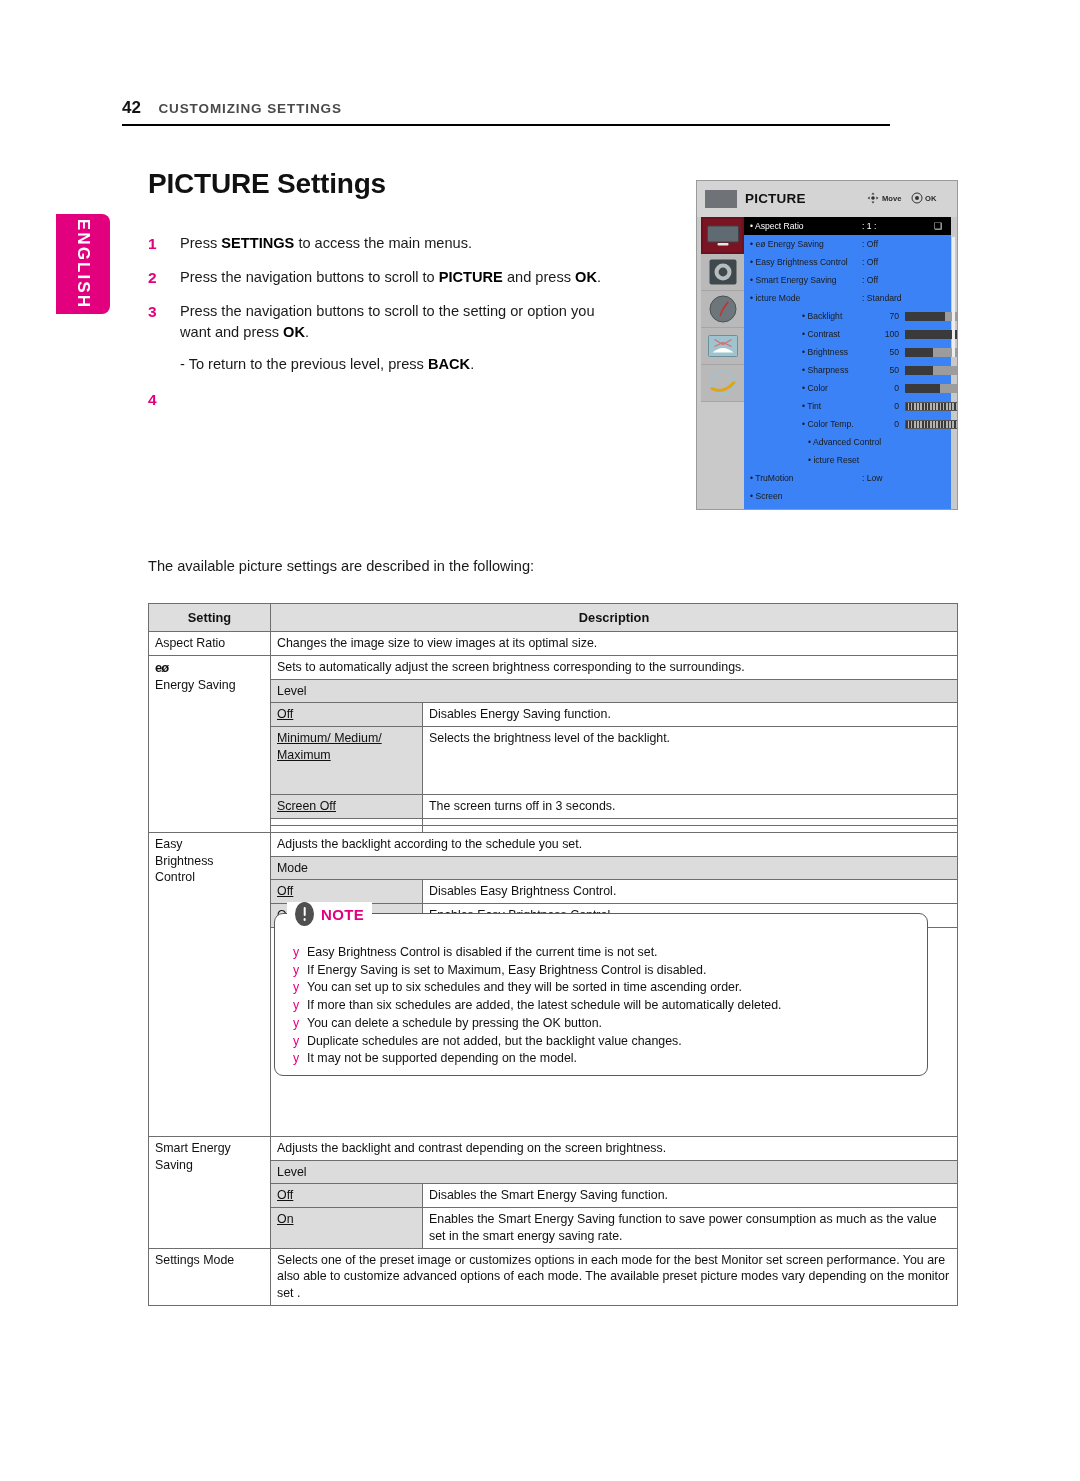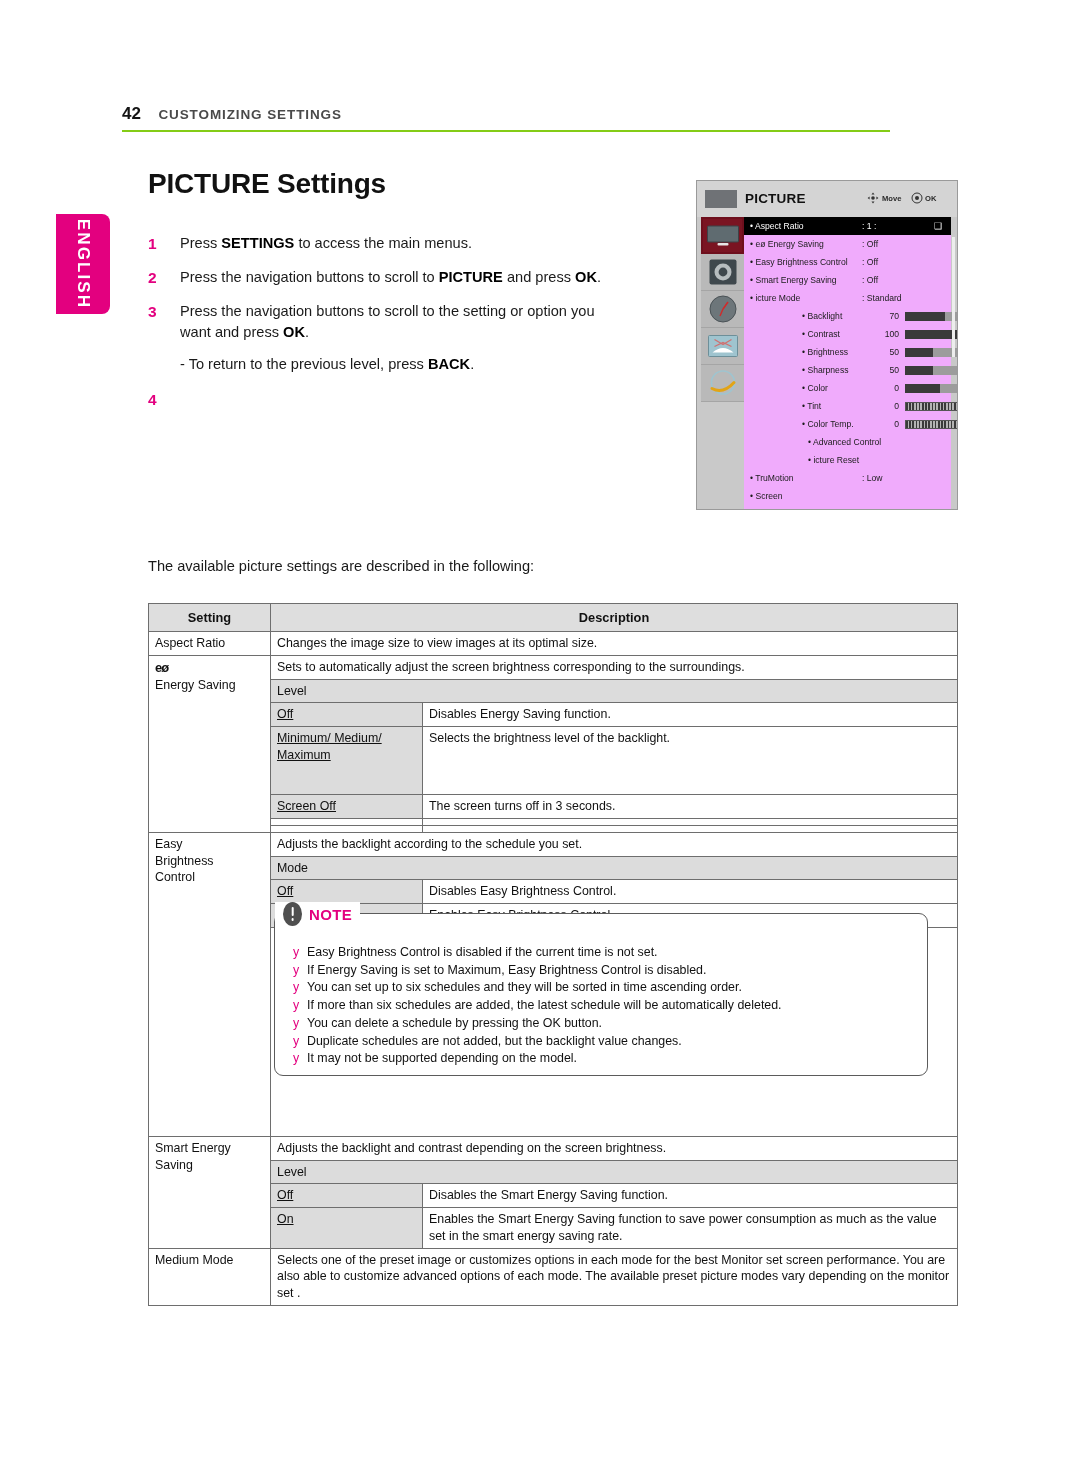--- a/index.html
+++ b/index.html
@@ -9,22 +9,22 @@
     background: #ffffff;
     font-family: "Liberation Sans", sans-serif;
     color: #1a1a1a;
     position: relative;
     overflow: hidden;
   }
 
   
   #page-header {
     position: absolute;
-    left: 122px; top: 104px; width: 768px; height: 28px;
-    border-bottom: 2px solid #84cc16;
+    left: 122px; top: 98px; width: 768px; height: 28px;
+    border-bottom: 2px solid #000000;
   }
   #page-header .pgnum {
     font-size: 17px; font-weight: bold; color: #141414;
     display: inline-block; vertical-align: baseline;
   }
   #page-header .sect {
     font-size: 13.5px; font-weight: bold; color: #4a4a4a;
     letter-spacing: 0.9px; margin-left: 13px;
     display: inline-block; vertical-align: baseline;
   }
@@ -93,21 +93,21 @@
   #osd-hint-ok   { left: 228px; }
   .osd-hint-ico { position: absolute; top: 11px; width: 12px; height: 12px; }
 
   
   #osd-rail { position: absolute; left: 4px; top: 36px; width: 43px; bottom: 44px; }
   .rail-item { position: relative; width: 43px; height: 37px; background: #b9b9b9; border-bottom: 1px solid #a5a5a5; }
   .rail-item.sel { background: #7a1422; border: 2px solid #6e0f1d; }
   .rail-gl { position: absolute; left: 50%; top: 50%; transform: translate(-50%,-50%); }
 
   
-  #osd-list { position: absolute; left: 47px; top: 36px; right: 6px; bottom: 0; background: #f0abfc; }
+  #osd-list { position: absolute; left: 47px; top: 36px; right: 6px; bottom: 0; background: #3b82f6; }
   .osd-row { position: relative; height: 18px; line-height: 18px; padding-left: 6px; font-size: 8.6px; white-space: nowrap; }
   .osd-row.hl { background: #000; color: #fff; }
   .osd-row .val { position: absolute; left: 118px; }
   .osd-row .arrow { position: absolute; right: 9px; font-size: 9px; }
   .sub-row { position: relative; height: 18px; line-height: 18px; font-size: 8.6px; white-space: nowrap; }
   .sub-row .lbl { position: absolute; left: 58px; }
   .sub-row .num { position: absolute; left: 133px; width: 22px; text-align: right; }
   .sub-row .bar { position: absolute; left: 161px; top: 5px; width: 56px; height: 9px; background: #9c9c9c; }
   .sub-row .bar i { display: block; height: 100%; background: #3a3a3a; }
   .sub-row .bar.tick { background: #8f8f8f;
@@ -140,21 +140,21 @@
 
   
   #note-box {
     position: absolute;
     left: 274px; top: 913px; width: 654px; height: 163px;
     border: 1.6px solid #5b5b5b;
     border-radius: 9px;
     background: #ffffff;
   }
   #note-title-strip {
-    position: absolute; left: 0; top: -12px;
+    position: absolute; left: 12px; top: -12px;
     background: #ffffff; padding: 0 8px;
     display: flex; align-items: center; gap: 7px;
   }
   #note-badge {
     width: 19px; height: 24px; border-radius: 50%;
     background: #4f4f4f; position: relative;
   }
   #note-badge::before {
     content: ""; position: absolute; left: 50%; top: 5px;
     transform: translateX(-50%);
@@ -386,21 +386,21 @@
     <tr>
       <td class="optname">Off</td>
       <td>Disables the Smart Energy Saving function.</td>
     </tr>
     <tr>
       <td class="optname">On</td>
       <td>Enables the Smart Energy Saving function to save power consumption as much as the value set in the smart energy saving rate.</td>
     </tr>
 
     <tr>
-      <td class="setting">Medium Mode</td>
+      <td class="setting">Settings Mode</td>
       <td colspan="2">Selects one of the preset image or customizes options in each mode for the best Monitor set screen performance. You are also able to customize advanced options of each mode. The available preset picture modes vary depending on the monitor set .</td>
     </tr>
   </tbody>
 </table>
 
 <div id="note-box">
   <div id="note-title-strip">
     <div id="note-badge"></div>
     <div id="note-label">NOTE</div>
   </div>

